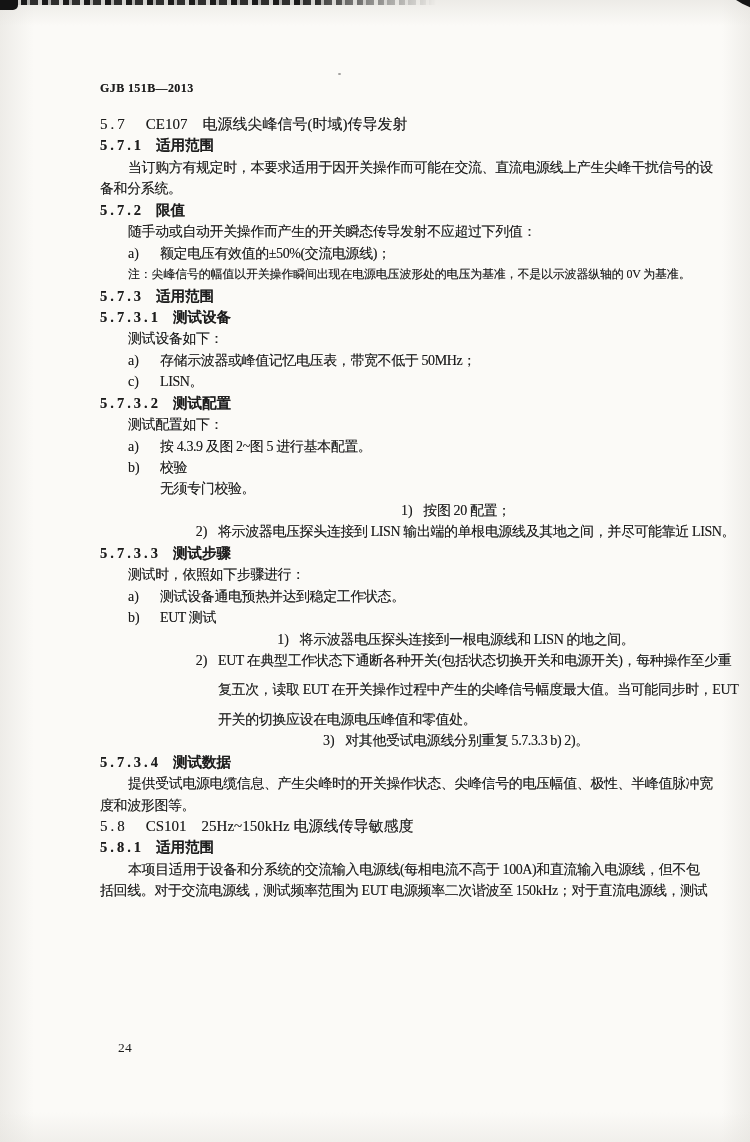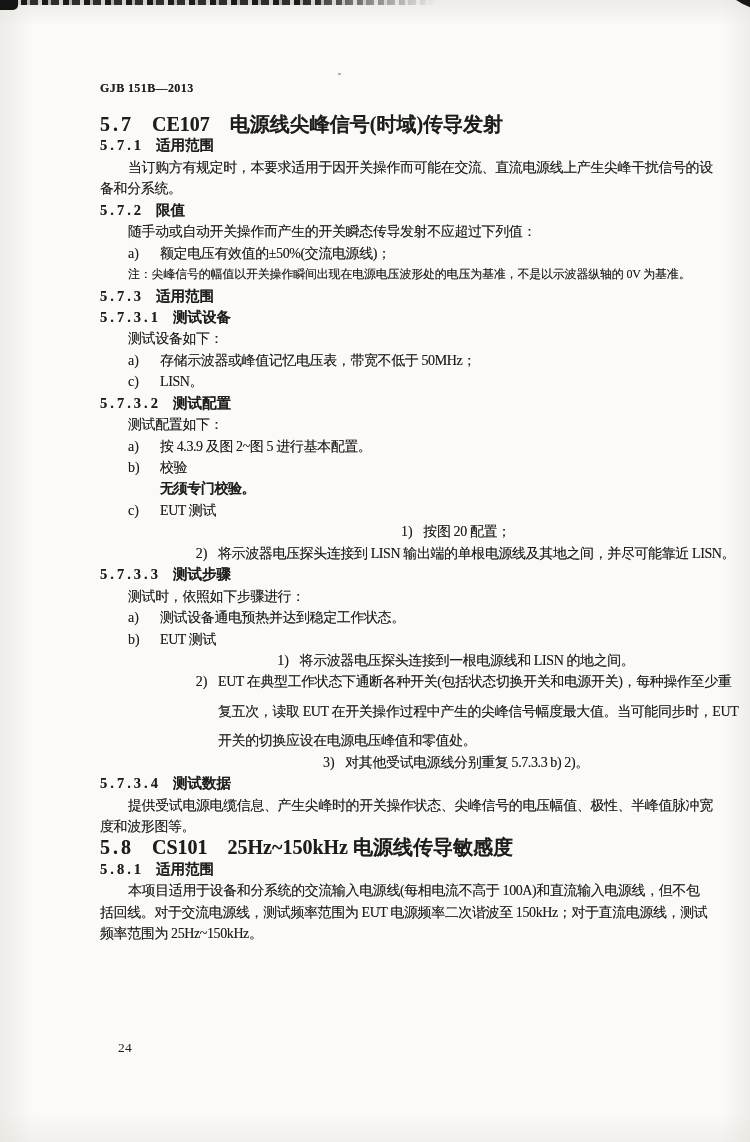--- a/index.html
+++ b/index.html
@@ -36,28 +36,28 @@
   .std-header {
     position:absolute; left:100px; top:81px;
     font-size:12px; font-weight:bold; letter-spacing:.4px;
     text-shadow:0 0 .5px rgba(0,0,0,.5);
   }
   .content {
     position:absolute; left:100px; top:114px; width:616px;
     text-shadow:0 0 .5px rgba(0,0,0,.45);
   }
   .line { height:21.45px; line-height:21.45px; white-space:nowrap; }
-  .hsec { font-weight:bold; font-size:20px; }
+  .hsec { font-weight:normal; font-size:15px; }
   .hsub { font-weight:bold; font-size:14.5px; }
   .hsec .num { letter-spacing:3px; margin-right:18px; }
   .hsub .num { letter-spacing:3px; margin-right:12px; }
   .para-first, .li-a, .note { padding-left:28px; }
   .para-first, .para-cont, .li-a, .li-a-cont, .li-1, .li-1-cont { font-size:14px; letter-spacing:-0.4px; }
   .li-a .mk { display:inline-block; width:32px; letter-spacing:0; }
-  .li-a-cont { padding-left:60px;font-weight:bold; }
+  .li-a-cont { padding-left:60px; }
   .li-1 { padding-left:85px;text-align:center; }
   .li-1 .mk { display:inline-block; width:33px; letter-spacing:0; }
   .li-1-cont { padding-left:118px;margin-top:8px; }
   .note { font-size:12px; letter-spacing:-0.2px; }
   .page-number { position:absolute; left:118px; top:1040px; font-size:13.5px; letter-spacing:.3px; }
 </style>
 </head>
 <body>
 
 <div class="page">
@@ -80,36 +80,34 @@
     <div class="line hsub"><span class="num">5.7.3</span><span class="ttl">适用范围</span></div>
     <div class="line hsub"><span class="num">5.7.3.1</span><span class="ttl">测试设备</span></div>
     <div class="line para-first">测试设备如下：</div>
     <div class="line li-a"><span class="mk">a)</span><span class="tx">存储示波器或峰值记忆电压表，带宽不低于 50MHz；</span></div>
     <div class="line li-a"><span class="mk">c)</span><span class="tx">LISN。</span></div>
     <div class="line hsub"><span class="num">5.7.3.2</span><span class="ttl">测试配置</span></div>
     <div class="line para-first">测试配置如下：</div>
     <div class="line li-a"><span class="mk">a)</span><span class="tx">按 4.3.9 及图 2~图 5 进行基本配置。</span></div>
     <div class="line li-a"><span class="mk">b)</span><span class="tx">校验</span></div>
     <div class="line li-a-cont">无须专门校验。</div>
-    <div class="line li-a"><span class="mk">c)</span><span class="tx">EUT 测试</span></div>
     <div class="line li-1"><span class="mk">1)</span><span class="tx">按图 20 配置；</span></div>
     <div class="line li-1"><span class="mk">2)</span><span class="tx">将示波器电压探头连接到 LISN 输出端的单根电源线及其地之间，并尽可能靠近 LISN。</span></div>
     <div class="line hsub"><span class="num">5.7.3.3</span><span class="ttl">测试步骤</span></div>
     <div class="line para-first">测试时，依照如下步骤进行：</div>
     <div class="line li-a"><span class="mk">a)</span><span class="tx">测试设备通电预热并达到稳定工作状态。</span></div>
     <div class="line li-a"><span class="mk">b)</span><span class="tx">EUT 测试</span></div>
     <div class="line li-1"><span class="mk">1)</span><span class="tx">将示波器电压探头连接到一根电源线和 LISN 的地之间。</span></div>
     <div class="line li-1"><span class="mk">2)</span><span class="tx">EUT 在典型工作状态下通断各种开关(包括状态切换开关和电源开关)，每种操作至少重</span></div>
     <div class="line li-1-cont">复五次，读取 EUT 在开关操作过程中产生的尖峰信号幅度最大值。当可能同步时，EUT</div>
     <div class="line li-1-cont">开关的切换应设在电源电压峰值和零值处。</div>
     <div class="line li-1"><span class="mk">3)</span><span class="tx">对其他受试电源线分别重复 5.7.3.3 b) 2)。</span></div>
     <div class="line hsub"><span class="num">5.7.3.4</span><span class="ttl">测试数据</span></div>
     <div class="line para-first">提供受试电源电缆信息、产生尖峰时的开关操作状态、尖峰信号的电压幅值、极性、半峰值脉冲宽</div>
     <div class="line para-cont">度和波形图等。</div>
     <div class="line hsec"><span class="num">5.8</span><span class="ttl">CS101　25Hz~150kHz 电源线传导敏感度</span></div>
     <div class="line hsub"><span class="num">5.8.1</span><span class="ttl">适用范围</span></div>
     <div class="line para-first">本项目适用于设备和分系统的交流输入电源线(每相电流不高于 100A)和直流输入电源线，但不包</div>
     <div class="line para-cont">括回线。对于交流电源线，测试频率范围为 EUT 电源频率二次谐波至 150kHz；对于直流电源线，测试</div>
-    <div class="line para-cont">频率范围为 25Hz~150kHz。</div>
   </div>
 
   <div class="page-number">24</div>
 </div>
 
 </body></html>

